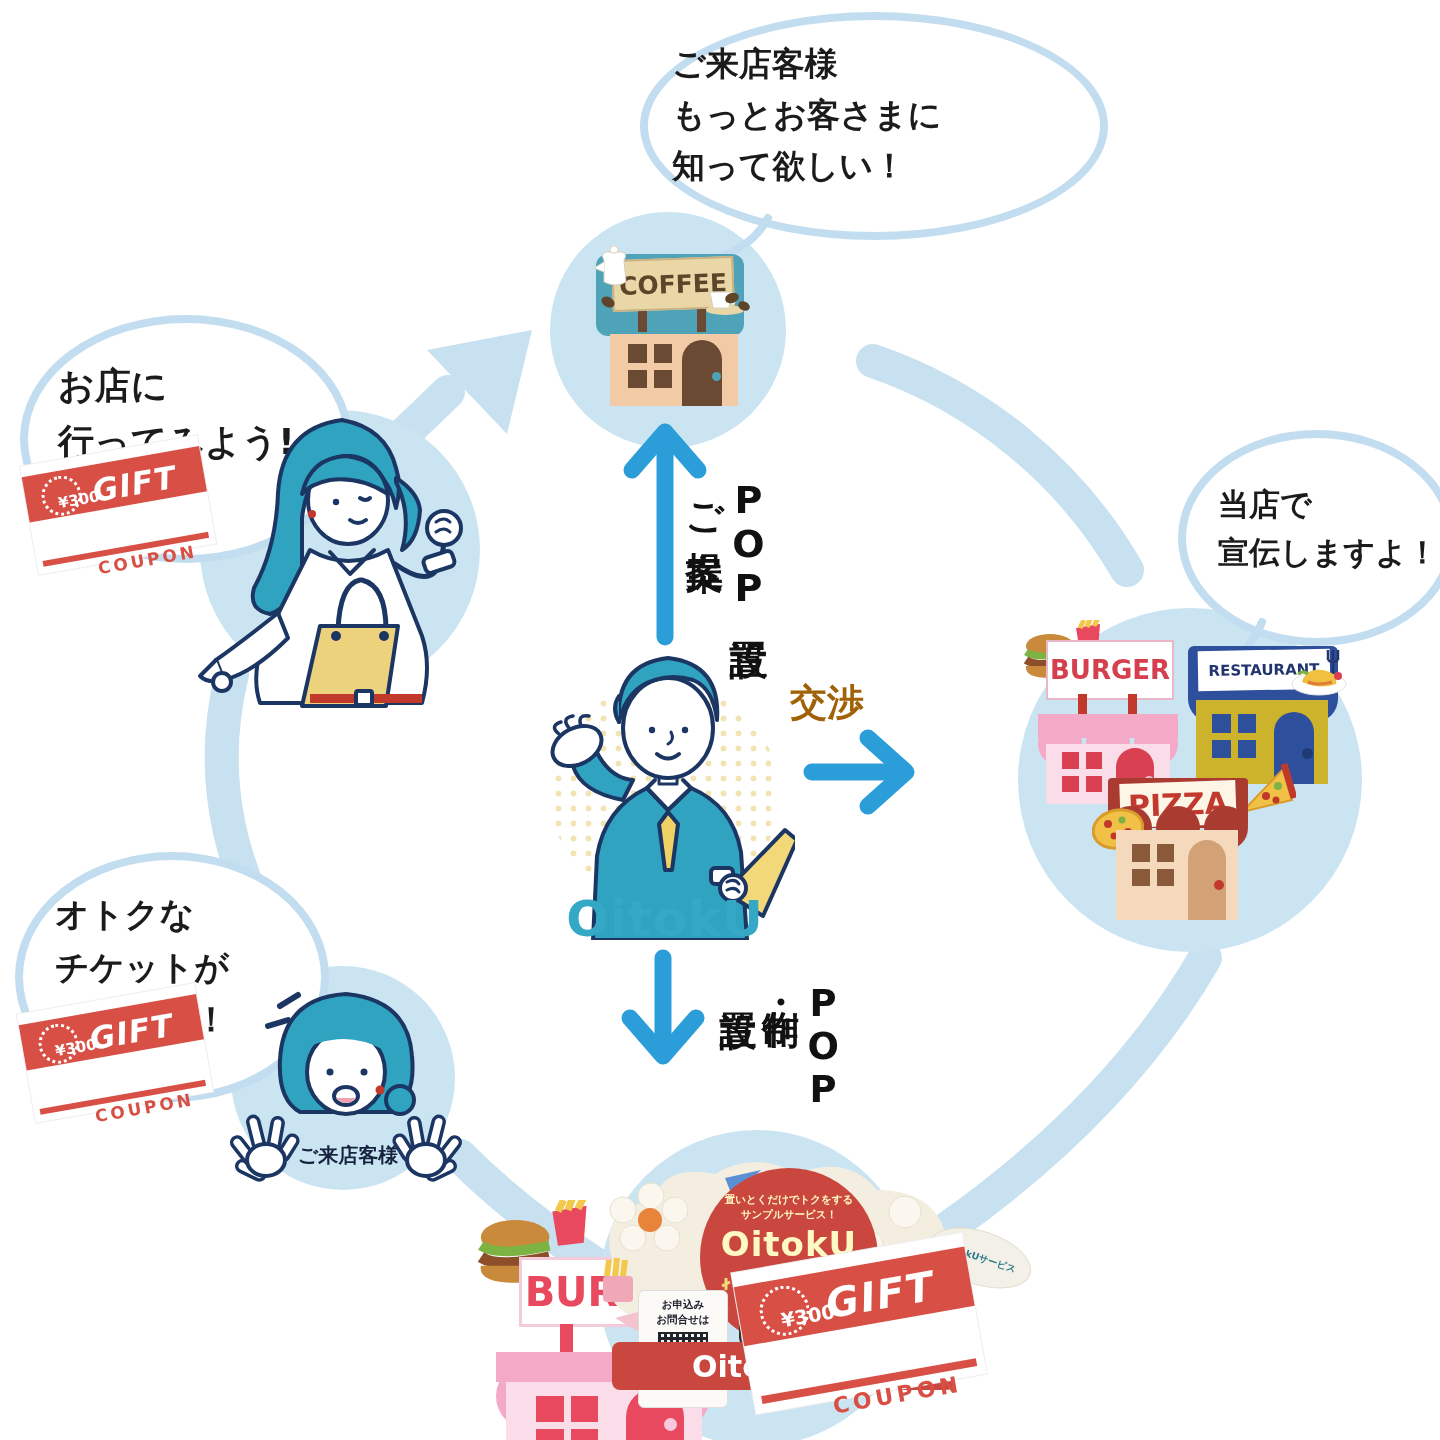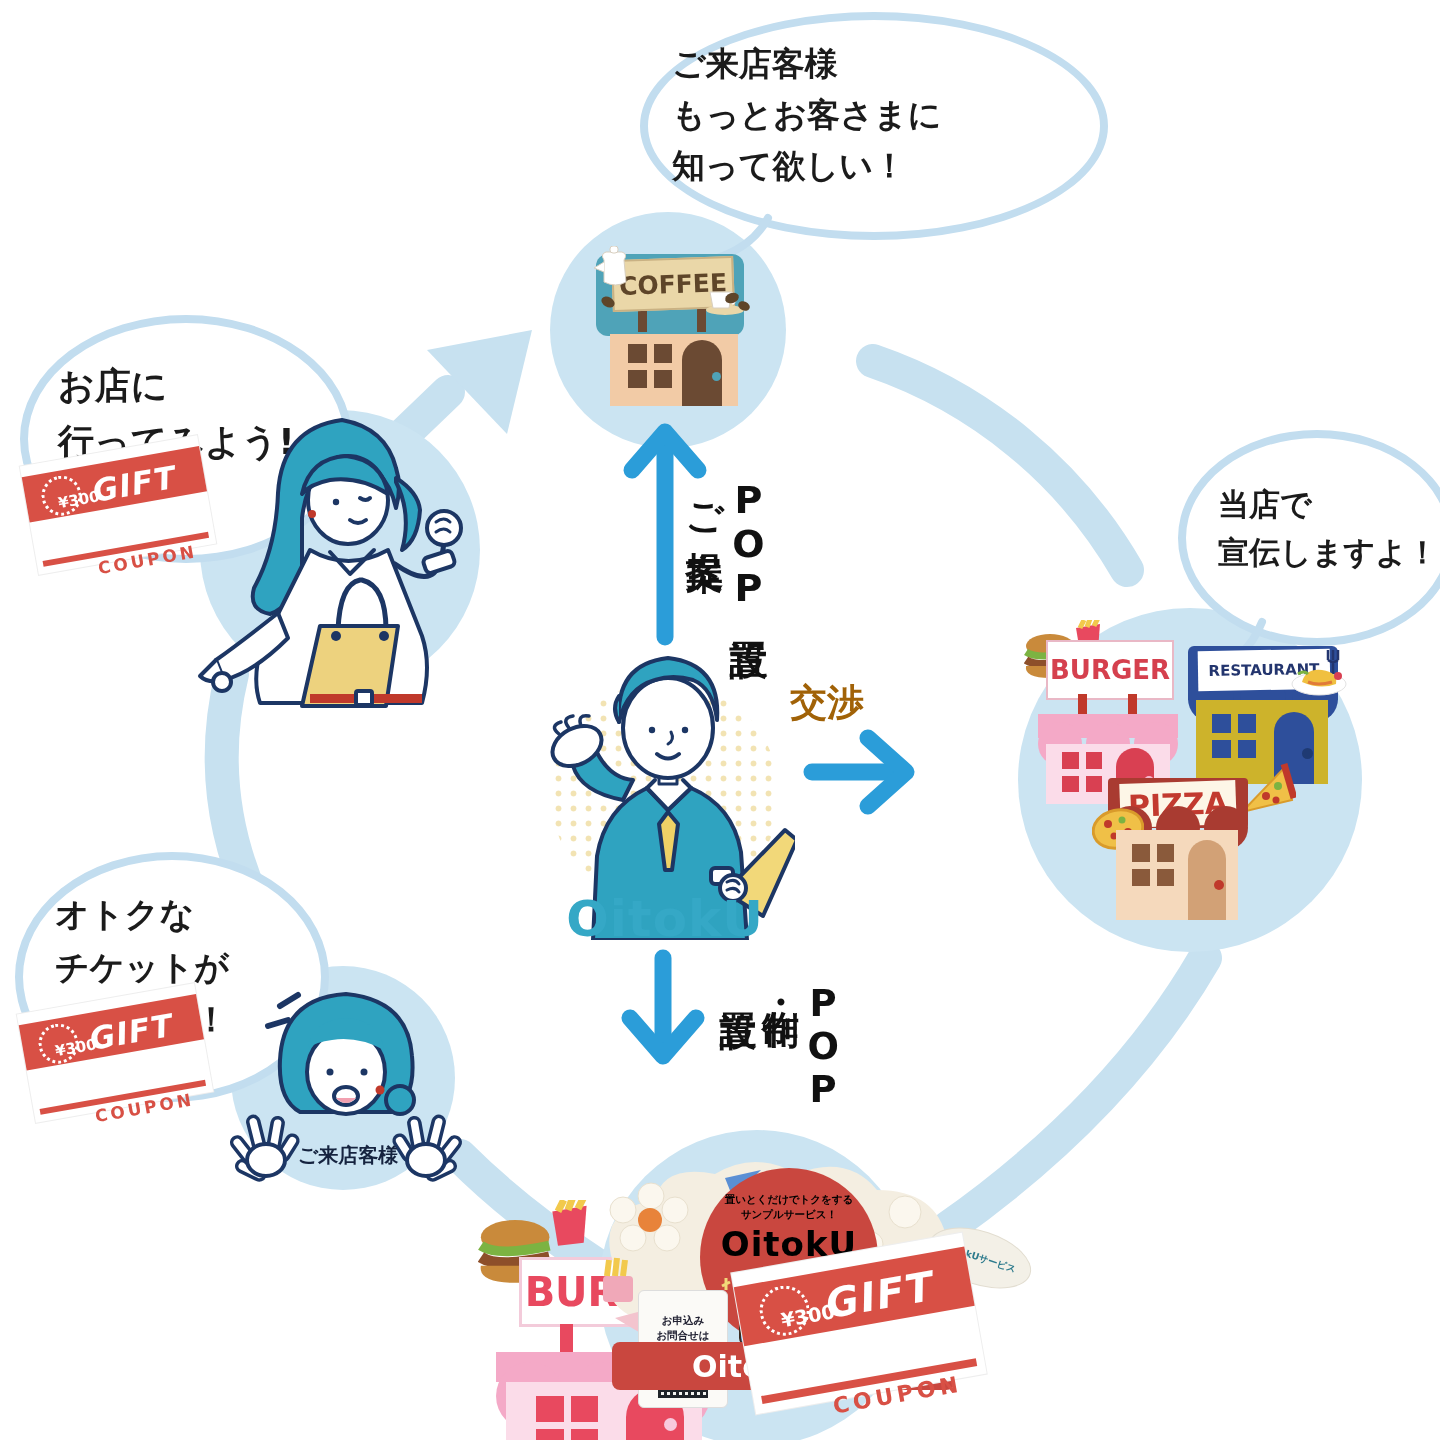--- a/index.html
+++ b/index.html
@@ -34,25 +34,25 @@
   .coupon .band{position:absolute;left:0;right:0;top:1.1em;height:4.6em;background:#D85045;}
   .coupon .scallop{position:absolute;left:1.6em;top:.5em;width:3.4em;height:3.4em;border-radius:50%;
                    border:.3em dotted #fff;}
   .coupon .amt{position:absolute;left:2.1em;top:1.5em;color:#fff;font-weight:bold;font-size:1.5em;}
   .coupon .gift{position:absolute;right:.9em;top:.25em;color:#fff;font-weight:bold;font-style:italic;
                 font-size:3.1em;letter-spacing:.04em;}
   .coupon .sub{position:absolute;right:1.2em;top:6.1em;color:#D85045;font-weight:bold;
                font-size:1.7em;letter-spacing:.18em;}
   .coupon .strip{position:absolute;left:.6em;right:.6em;bottom:.7em;height:.6em;background:#D85045;}
   
-  .popcircle{position:absolute;border-radius:50%;background:#C9473F;color:#000000;text-align:center;}
+  .popcircle{position:absolute;border-radius:50%;background:#C9473F;color:#fef9c3;text-align:center;}
   .popcircle .tg{font-size:10.5px;font-weight:bold;line-height:1.45;padding-top:24px;}
   .popcircle .lg{font-size:34px;font-weight:bold;letter-spacing:1px;margin-top:2px;}
   .qrpanel{position:absolute;background:#FBFAF7;border:1px solid #ddd;border-radius:6px;text-align:center;}
-  .qrpanel .qtxt{font-size:10.5px;font-weight:bold;color:#223;line-height:1.4;padding-top:22px;}
+  .qrpanel .qtxt{font-size:10.5px;font-weight:bold;color:#223;line-height:1.4;padding-top:6px;}
   .qr{width:50px;height:50px;margin:6px auto 0;
       background:
        repeating-linear-gradient(0deg,#20242a 0 3px,transparent 3px 6px),
        repeating-linear-gradient(90deg,#20242a 0 3px,#f5f5f2 3px 6px);}
   .popbase{position:absolute;background:#C9473F;border-radius:8px;color:#fff;font-weight:bold;
            display:flex;align-items:center;}
   .badge{position:absolute;background:#F3F0E7;border-radius:50%;display:flex;align-items:center;
          justify-content:center;color:#2C7A8C;font-weight:bold;box-shadow:0 0 0 1px #e2ddd0;}
 </style>
 </head>

